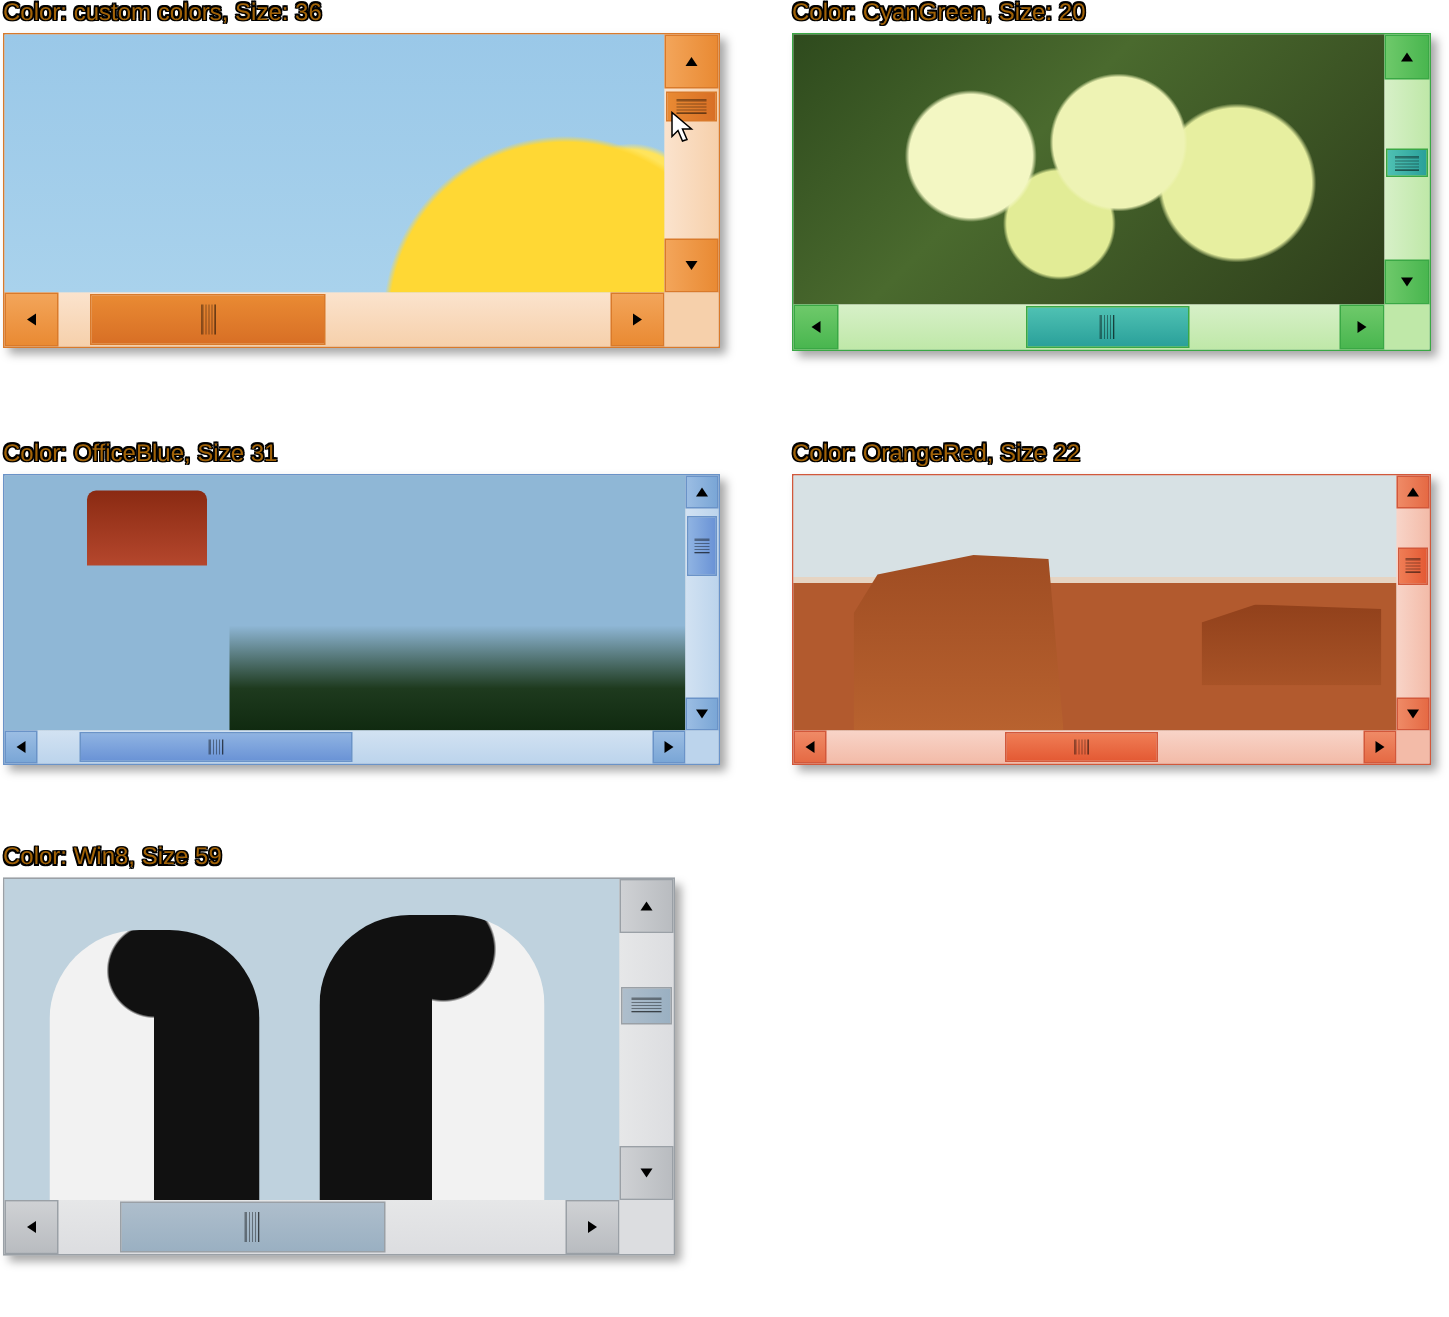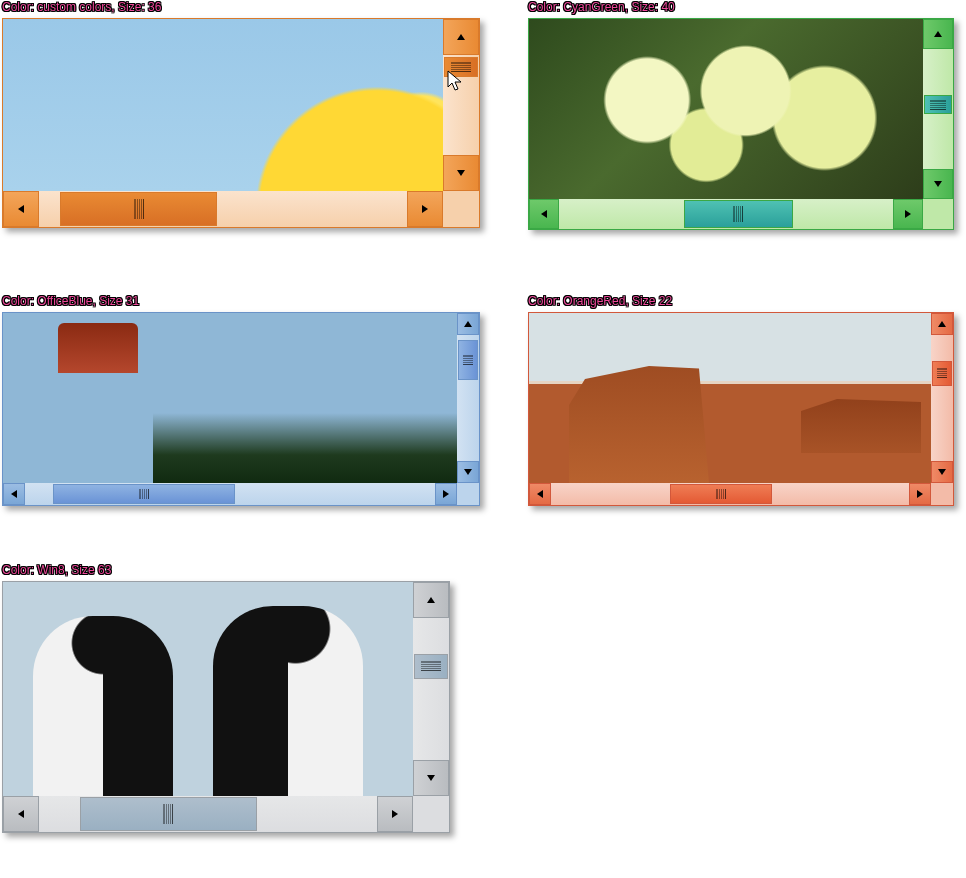--- a/index.html
+++ b/index.html
@@ -1,18 +1,18 @@
 <!DOCTYPE html>
 <html><head>
 <meta charset="utf-8">
 <style>
 html,body{margin:0;padding:0;background:#fff;font-family:Arial,Helvetica,sans-serif;font-size:12px}
 .canvas{position:relative;width:966px;height:878px}
 .panel{position:absolute}
-.label{font-size:12px;margin-bottom:4px;white-space:nowrap;color:#ec4899;text-shadow:-1px 0 #000,1px 0 #000,0 -1px #000,0 1px #000,-1px -1px #000,1px -1px #000,-1px 1px #000,1px 1px #000}
+.label{font-size:16px;margin-bottom:4px;white-space:nowrap;color:#a16207;text-shadow:-1px 0 #000,1px 0 #000,0 -1px #000,0 1px #000,-1px -1px #000,1px -1px #000,-1px 1px #000,1px 1px #000}
 .viewer{position:relative;border:1px solid;background:#ddd;box-shadow:4px 4px 6px rgba(0,0,0,.35)}
 .content{position:relative;overflow:hidden}
 
 
 .sb{position:absolute;display:flex}
 .sb-btn{display:flex;align-items:center;justify-content:center;flex:0 0 auto;cursor:pointer}
 .sb-track{flex:1 1 auto;position:relative}
 .sb-thumb{position:absolute;display:flex;align-items:center;justify-content:center}
 
 
@@ -103,21 +103,21 @@
           </div>
         </div>
         <div style="position: absolute; right: 0px; bottom: 0px; width: 36px; height: 36px; background: rgb(246, 208, 171);"></div>
         <div class="cursor" style="left: 444px; top: 51px;"><svg viewBox="0 0 18 24" width="18" height="24">
             <path d="M1 1 L1 17 L5 13 L8 20 L11 19 L8 12 L14 12 Z" fill="#fff" stroke="#000" stroke-width="1"></path>
           </svg></div>
       </div>
 </div>
 
 <div class="panel p2">
-  <div class="label">Color: CyanGreen, Size: 40</div>
+  <div class="label">Color: CyanGreen, Size: 20</div>
   <div class="viewer" id="v1" style="width: 424px; height: 210px; border-color: rgb(58, 168, 69);">
         <div class="content img-hydrangea" style="position: absolute; inset: 0px 30px 30px 0px;"></div>
         <div class="sb" style="top: 0px; right: 0px; bottom: 30px; width: 30px; flex-direction: column; background: linear-gradient(90deg, rgb(215, 240, 200), rgb(191, 232, 168)); position: absolute;">
           <div class="sb-btn" style="width: 30px; height: 30px; background: linear-gradient(90deg, rgb(110, 201, 106), rgb(73, 182, 79)); border: 1px solid rgb(58, 168, 69); box-sizing: border-box;">
             <div class="arrow up"></div>
           </div>
           <div class="sb-track">
             <div class="sb-thumb" style="left: 1px; right: 1px; height: 16.8px; top: 46.44px; background: linear-gradient(90deg, rgb(79, 193, 179), rgb(42, 160, 154)); border: 1px solid rgb(58, 168, 69);">
               <div class="grip v"></div>
             </div>
@@ -205,21 +205,21 @@
           </div>
           <div class="sb-btn" style="width: 22px; height: 22px; background: linear-gradient(rgb(239, 138, 102), rgb(229, 106, 68)); border: 1px solid rgb(210, 88, 59); box-sizing: border-box;">
             <div class="arrow right"></div>
           </div>
         </div>
         <div style="position: absolute; right: 0px; bottom: 0px; width: 22px; height: 22px; background: rgb(243, 187, 168);"></div>
       </div>
 </div>
 
 <div class="panel p5">
-  <div class="label">Color: Win8, Size 63</div>
+  <div class="label">Color: Win8, Size 59</div>
   <div class="viewer" id="v4" style="width: 446px; height: 250px; border-color: rgb(154, 160, 166);">
         <div class="content img-penguins" style="position: absolute; inset: 0px 36px 36px 0px;"></div>
         <div class="sb" style="top: 0px; right: 0px; bottom: 36px; width: 36px; flex-direction: column; background: linear-gradient(90deg, rgb(230, 231, 232), rgb(220, 221, 224)); position: absolute;">
           <div class="sb-btn" style="width: 36px; height: 36px; background: linear-gradient(90deg, rgb(207, 209, 212), rgb(185, 188, 192)); border: 1px solid rgb(154, 160, 166); box-sizing: border-box;">
             <div class="arrow up"></div>
           </div>
           <div class="sb-track">
             <div class="sb-thumb" style="left: 1px; right: 1px; height: 22.72px; top: 35.784px; background: linear-gradient(90deg, rgb(174, 190, 204), rgb(154, 176, 194)); border: 1px solid rgb(154, 160, 166);">
               <div class="grip v"></div>
             </div>

